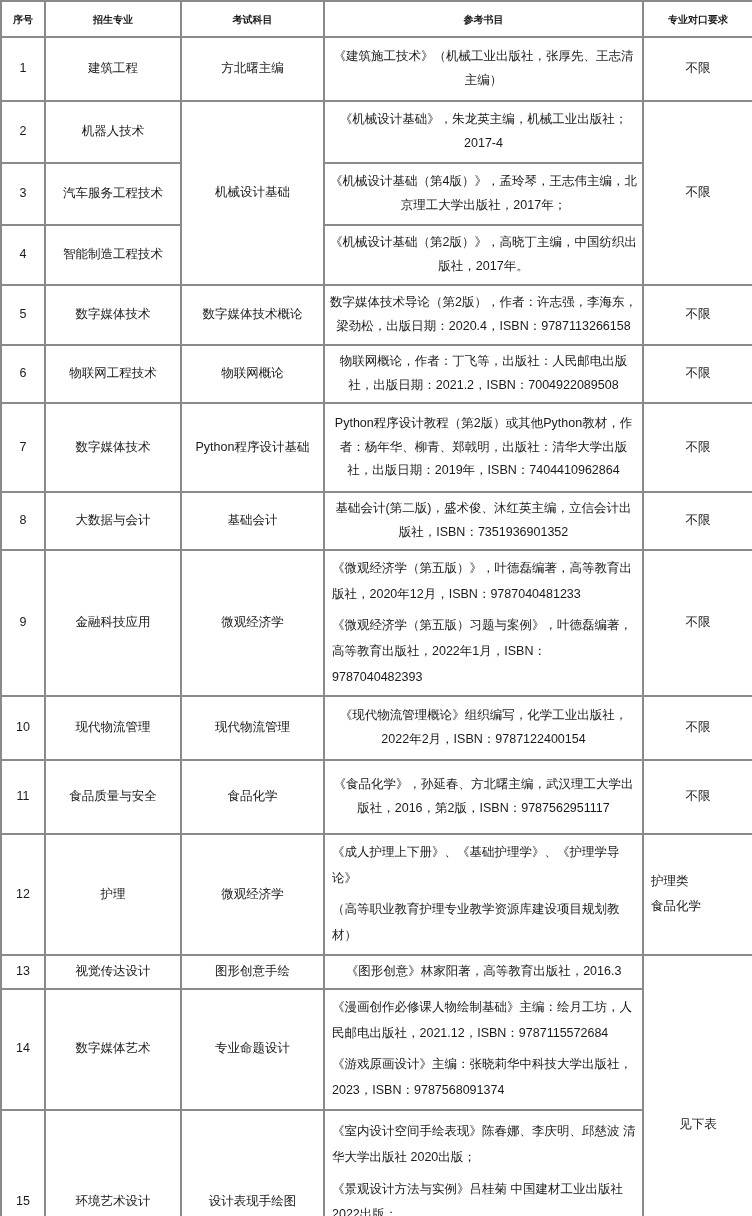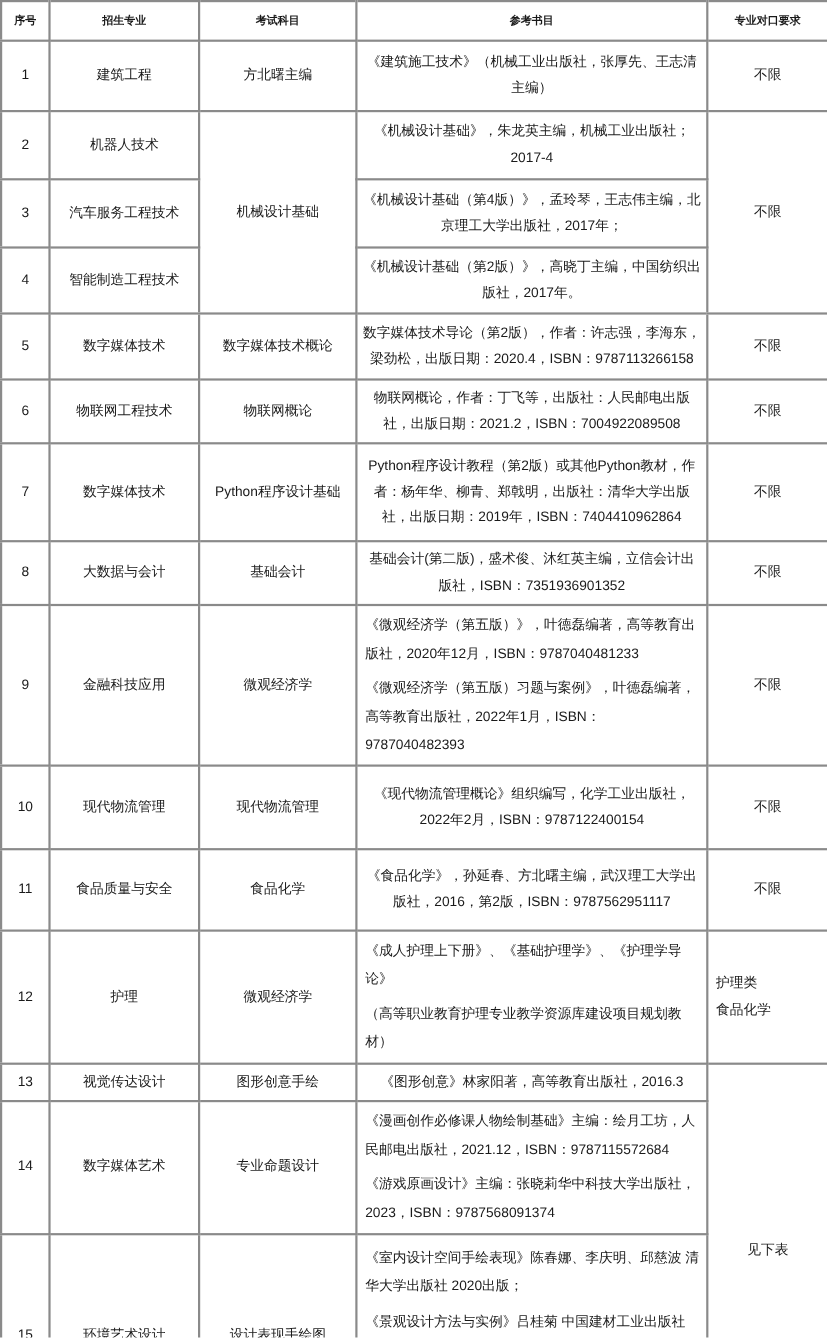--- a/index.html
+++ b/index.html
@@ -164,21 +164,21 @@
               </tr>
           <tr>
                 <td class="books-cell">《微观经济学（第五版）习题与案例》，叶德磊编著，高等教育出版社，2022年1月，ISBN：9787040482393</td>
               </tr>
         </tbody>
           </table>
       </td>
       <td>不限</td>
     </tr>
 
-    <tr style="height:76px;">
+    <tr style="height:64px;">
       <td>10</td>
       <td>现代物流管理</td>
       <td>现代物流管理</td>
       <td class="books-cell">《现代物流管理概论》组织编写，化学工业出版社，2022年2月，ISBN：9787122400154</td>
       <td>不限</td>
     </tr>
 
     <tr style="height:74px;">
       <td>11</td>
       <td>食品质量与安全</td>

